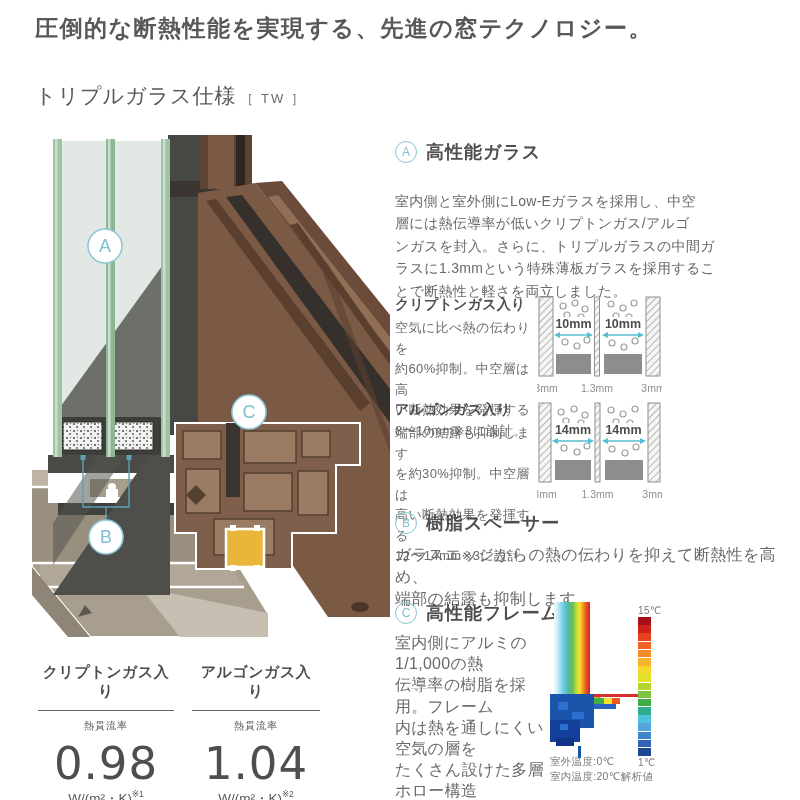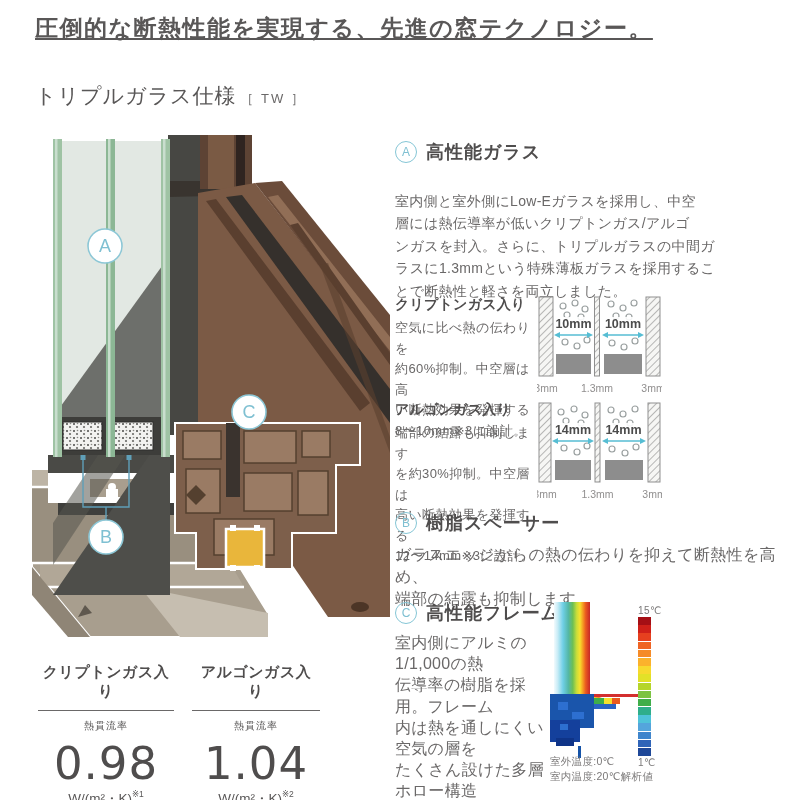--- a/index.html
+++ b/index.html
@@ -1,20 +1,20 @@
 <!DOCTYPE html>
 <html><head>
 <meta charset="utf-8">
 <style>
   * { margin:0; padding:0; box-sizing:border-box; }
   html,body { background:#fff; }
   body { font-family:"Liberation Sans","DejaVu Sans",sans-serif; color:#595757; }
   #stage { position:relative; width:800px; height:800px; background:#fff; overflow:hidden; }
 
-  .page-title { position:absolute; left:35px; top:13px; font-size:23px; font-weight:bold; letter-spacing:1.5px; color:#595757;text-decoration:underline; }
+  .page-title { position:absolute; left:35px; top:13px; font-size:23px; font-weight:bold; letter-spacing:1.5px; color:#595757; }
   .subtitle { position:absolute; left:35px; top:82px; font-size:21px; letter-spacing:1px; color:#595757; }
   .subtitle .tag { font-size:13px; letter-spacing:2px; margin-left:4px; color:#6a6868; }
 
   #illustration { position:absolute; left:30px; top:135px; width:360px; height:530px; }
 
   #right-col { position:absolute; left:395px; top:140px; width:405px; height:665px; }
 
   .sec-head { position:absolute; display:flex; align-items:center; }
   .badge { width:22px; height:22px; border:1.5px solid #85c6d6; border-radius:50%; color:#7fc0d2;
            font-size:12px; display:flex; align-items:center; justify-content:center; margin-right:9px; flex:0 0 auto; }

